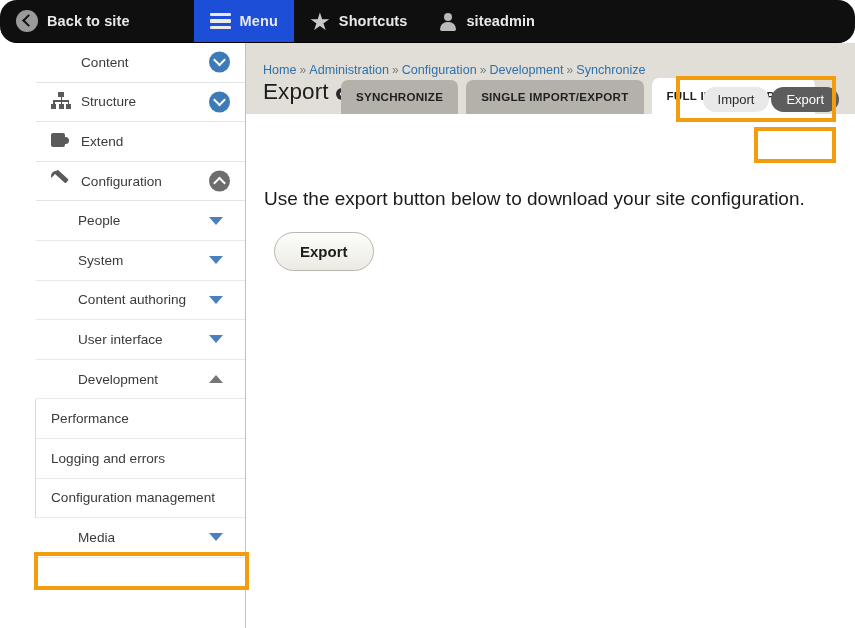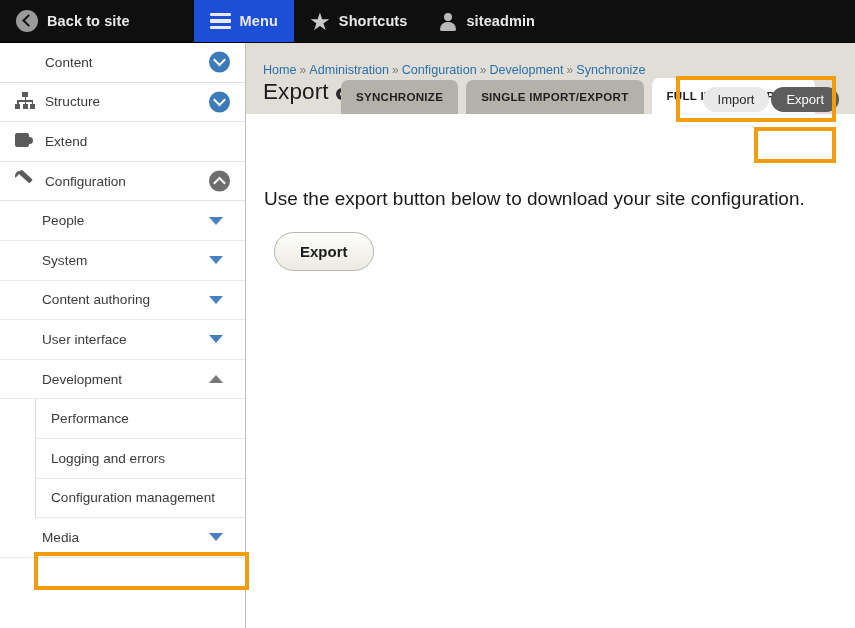--- a/index.html
+++ b/index.html
@@ -19,20 +19,21 @@
   #toolbar {
     position: absolute;
     top: 0; left: 0;
     width: 855px;
     height: 43px;
     background: #0f0f0f;
     display: flex;
     align-items: stretch;
     box-sizing: border-box;
     border-bottom: 1px solid #000;
+    border-radius: 17px;
   }
   .tb-item {
     display: flex;
     align-items: center;
     gap: 9px;
     padding: 0 16px;
     color: #e8e8e8;
     font-size: 14.5px;
     font-weight: bold;
     letter-spacing: .1px;
@@ -124,20 +125,21 @@
   .nav-row {
     position: relative;
     display: flex;
     align-items: center;
     height: 39.6px;
     border-bottom: 1px solid #e3e3e3;
     box-sizing: border-box;
     cursor: pointer;
     color: #3b3b3b;
     font-size: 13.6px;
+    margin-left: 36px;
   }
   .nav-row .lbl { white-space: nowrap; }
   .lvl1 { padding-left: 15px; }
   .lvl1 .lbl { margin-left: 10px; }
   .lvl2 { padding-left: 42px; border-bottom: 1px solid #e9e9e9; }
   .lvl3 {
     padding-left: 50px;
     border-bottom: 1px solid #e9e9e9;
     margin-left: 35px;
     background: #fff;

